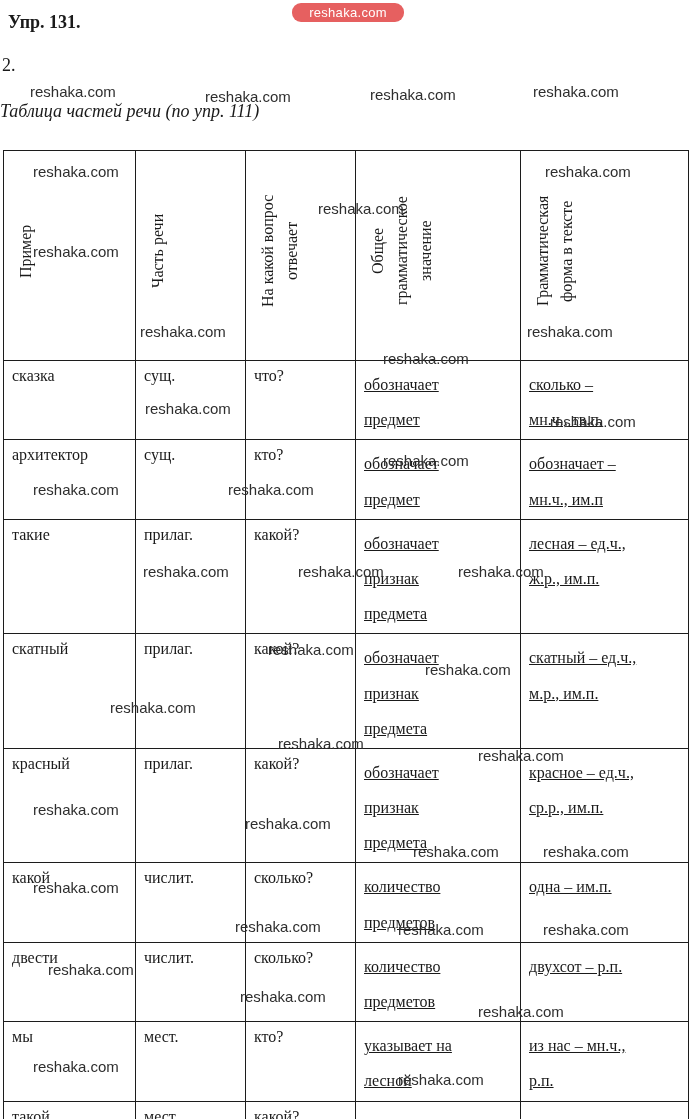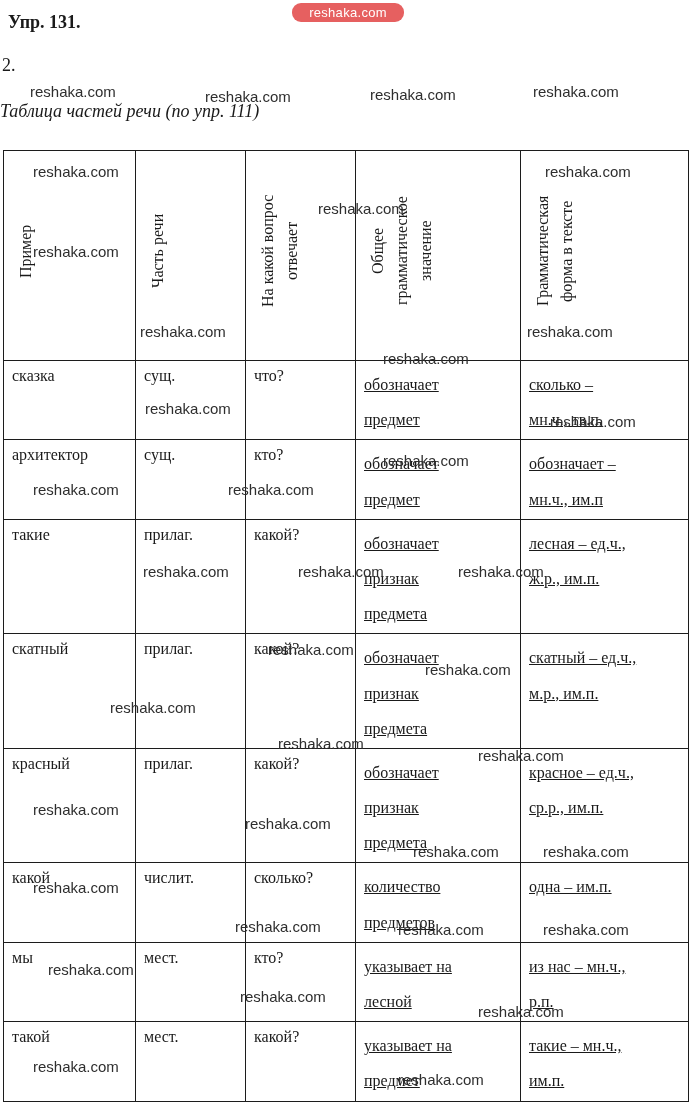--- a/index.html
+++ b/index.html
@@ -170,20 +170,28 @@
         <td class="c-form">красное – ед.ч.,
 ср.р., им.п.</td>
       </tr>
       <tr class="r5">
         <td class="c-ex">какой</td>
         <td class="c-part">числит.</td>
         <td class="c-q">сколько?</td>
         <td class="c-mean">количество
 предметов</td>
         <td class="c-form">одна – им.п.</td>
+      </tr>
+      <tr class="r6">
+        <td class="c-ex">двести</td>
+        <td class="c-part">числит.</td>
+        <td class="c-q">сколько?</td>
+        <td class="c-mean">количество
+предметов</td>
+        <td class="c-form">двухсот – р.п.</td>
       </tr>
       <tr class="r7">
         <td class="c-ex">мы</td>
         <td class="c-part">мест.</td>
         <td class="c-q">кто?</td>
         <td class="c-mean">указывает на
 лесной</td>
         <td class="c-form">из нас – мн.ч.,
 р.п.</td>
       </tr>

